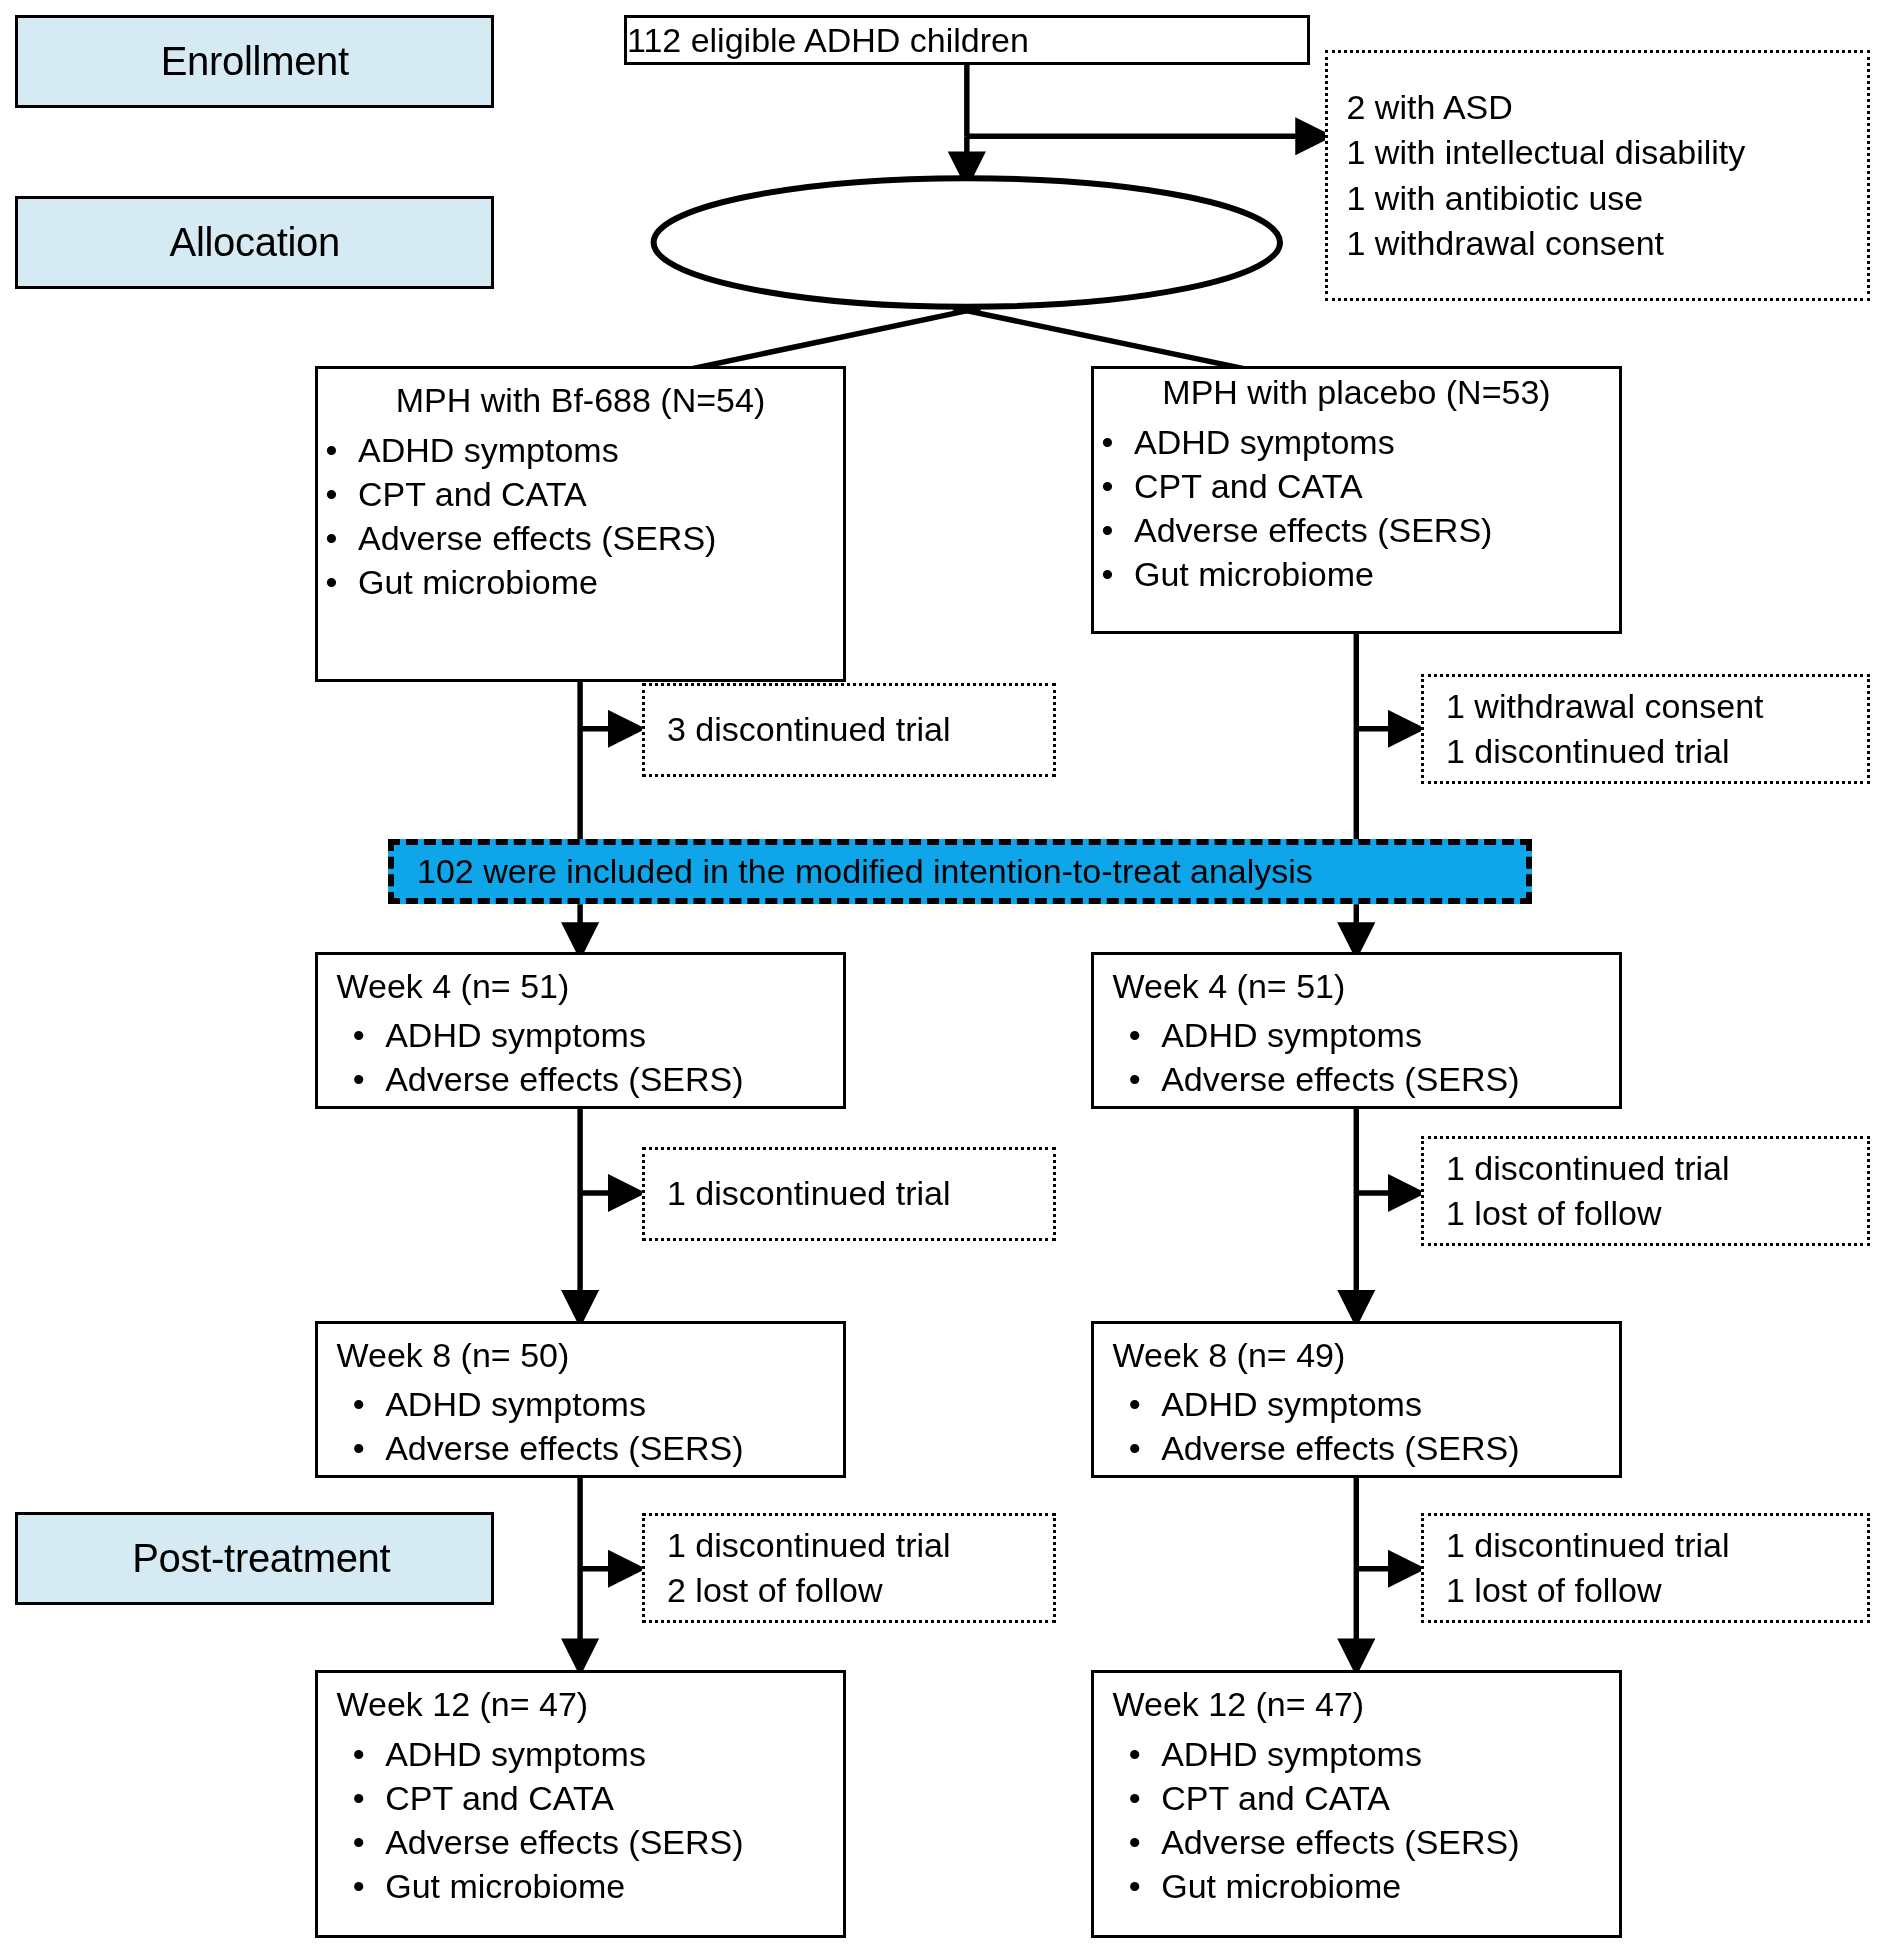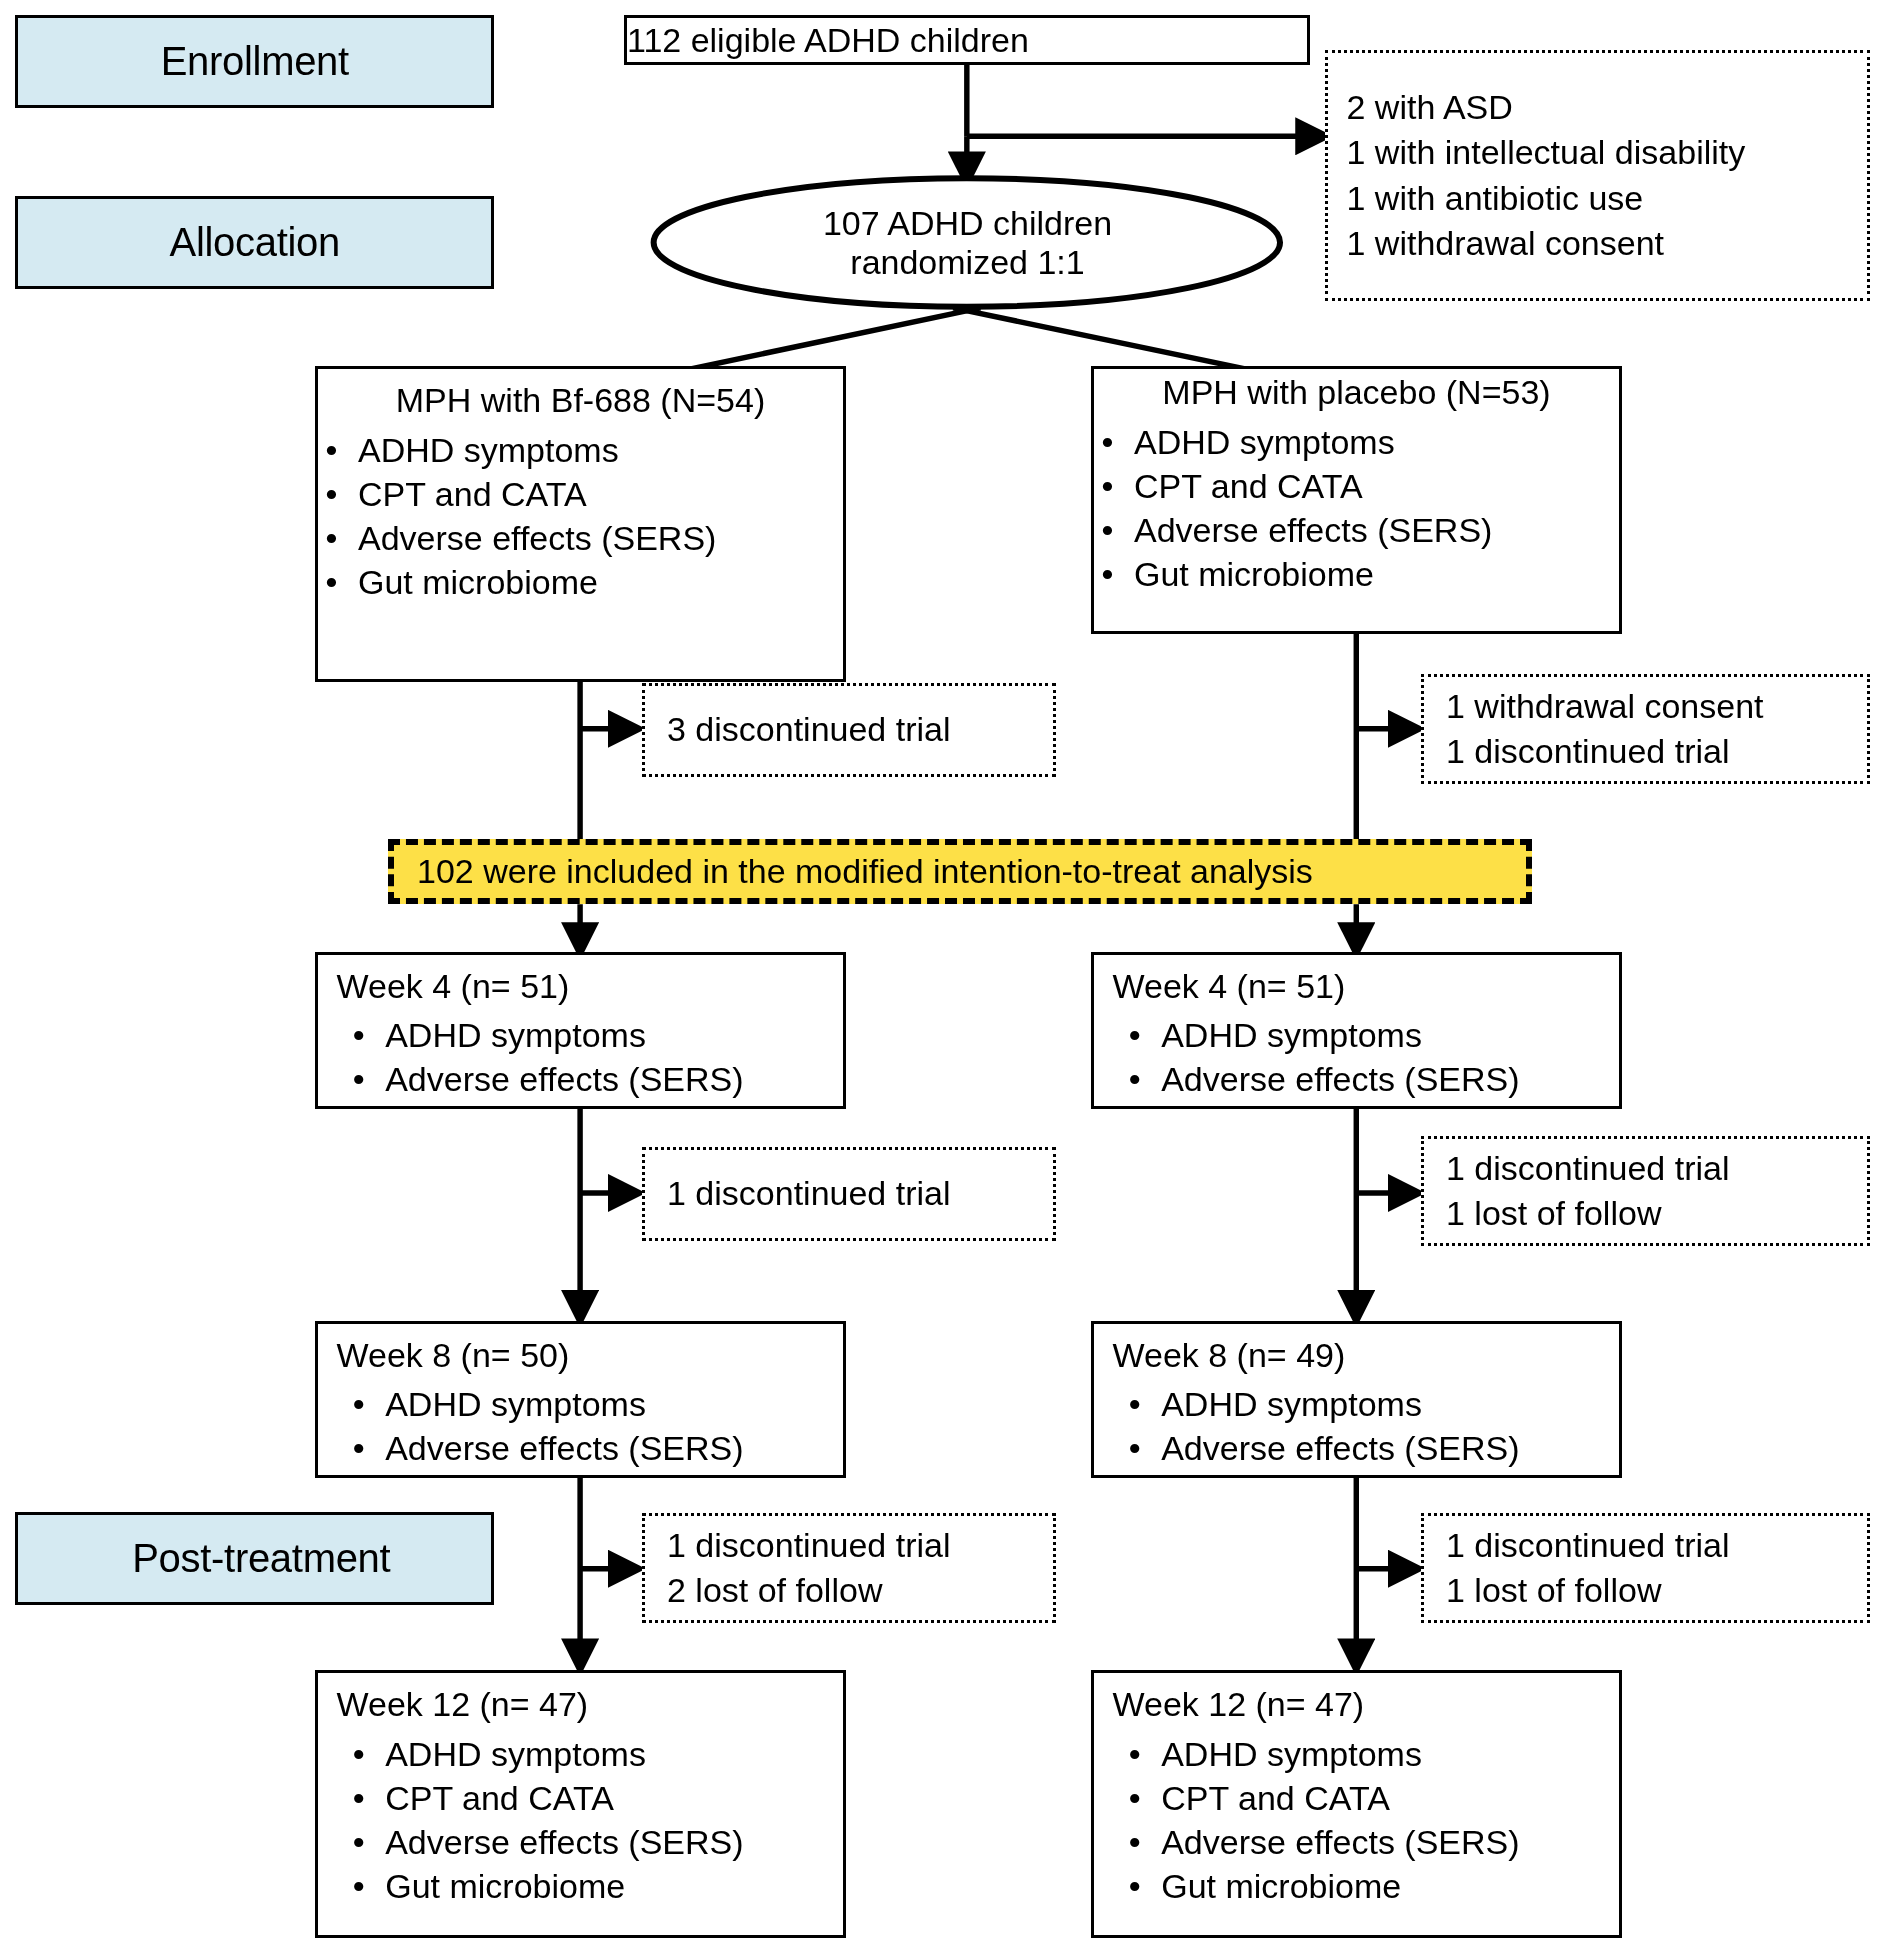--- a/index.html
+++ b/index.html
@@ -59,21 +59,21 @@
     border: 3.8px dotted #000000;
     background: #ffffff;
     display: flex;
     flex-direction: column;
     justify-content: center;
   }
 
   
   .dashed-box {
     border: 6px dashed #000000;
-    background: #fde047;
+    background: #0ea5e9;
     display: flex;
     align-items: center;
     justify-content: flex-start;
   }
 
   .title-line {
     font-size: 34px;
     white-space: nowrap;
   }
   .title-center { text-align: center; }
@@ -171,25 +171,20 @@
     <span class="title-line">112 eligible ADHD children</span>
   </div>
 
   <div class="node dotted-box" style="left:1325px; top:50px; width:545px; height:251px; padding:13px 18.5px;">
     <div class="excl-line">2 with ASD</div>
     <div class="excl-line">1 with intellectual disability</div>
     <div class="excl-line">1 with antibiotic use</div>
     <div class="excl-line">1 withdrawal consent</div>
   </div>
 
-  <div class="node" style="left:654px; top:188px; width:627px; height:109px;
-       display:flex; flex-direction:column; align-items:center; justify-content:center; background:transparent;">
-    <div class="title-line title-center">107 ADHD children</div>
-    <div class="title-line title-center">randomized 1:1</div>
-  </div>
 
   <div class="node solid-box" style="left:315px; top:366px; width:531px; height:316px; padding:12px 0 0 0;">
     <div class="title-line title-center" style="margin-bottom:7.6px;">MPH with Bf-688 (N=54)</div>
     <ul class="bullets" style="line-height:1.30;">
       <li>ADHD symptoms</li>
       <li>CPT and CATA</li>
       <li>Adverse effects (SERS)</li>
       <li>Gut microbiome</li>
     </ul>
   </div>

